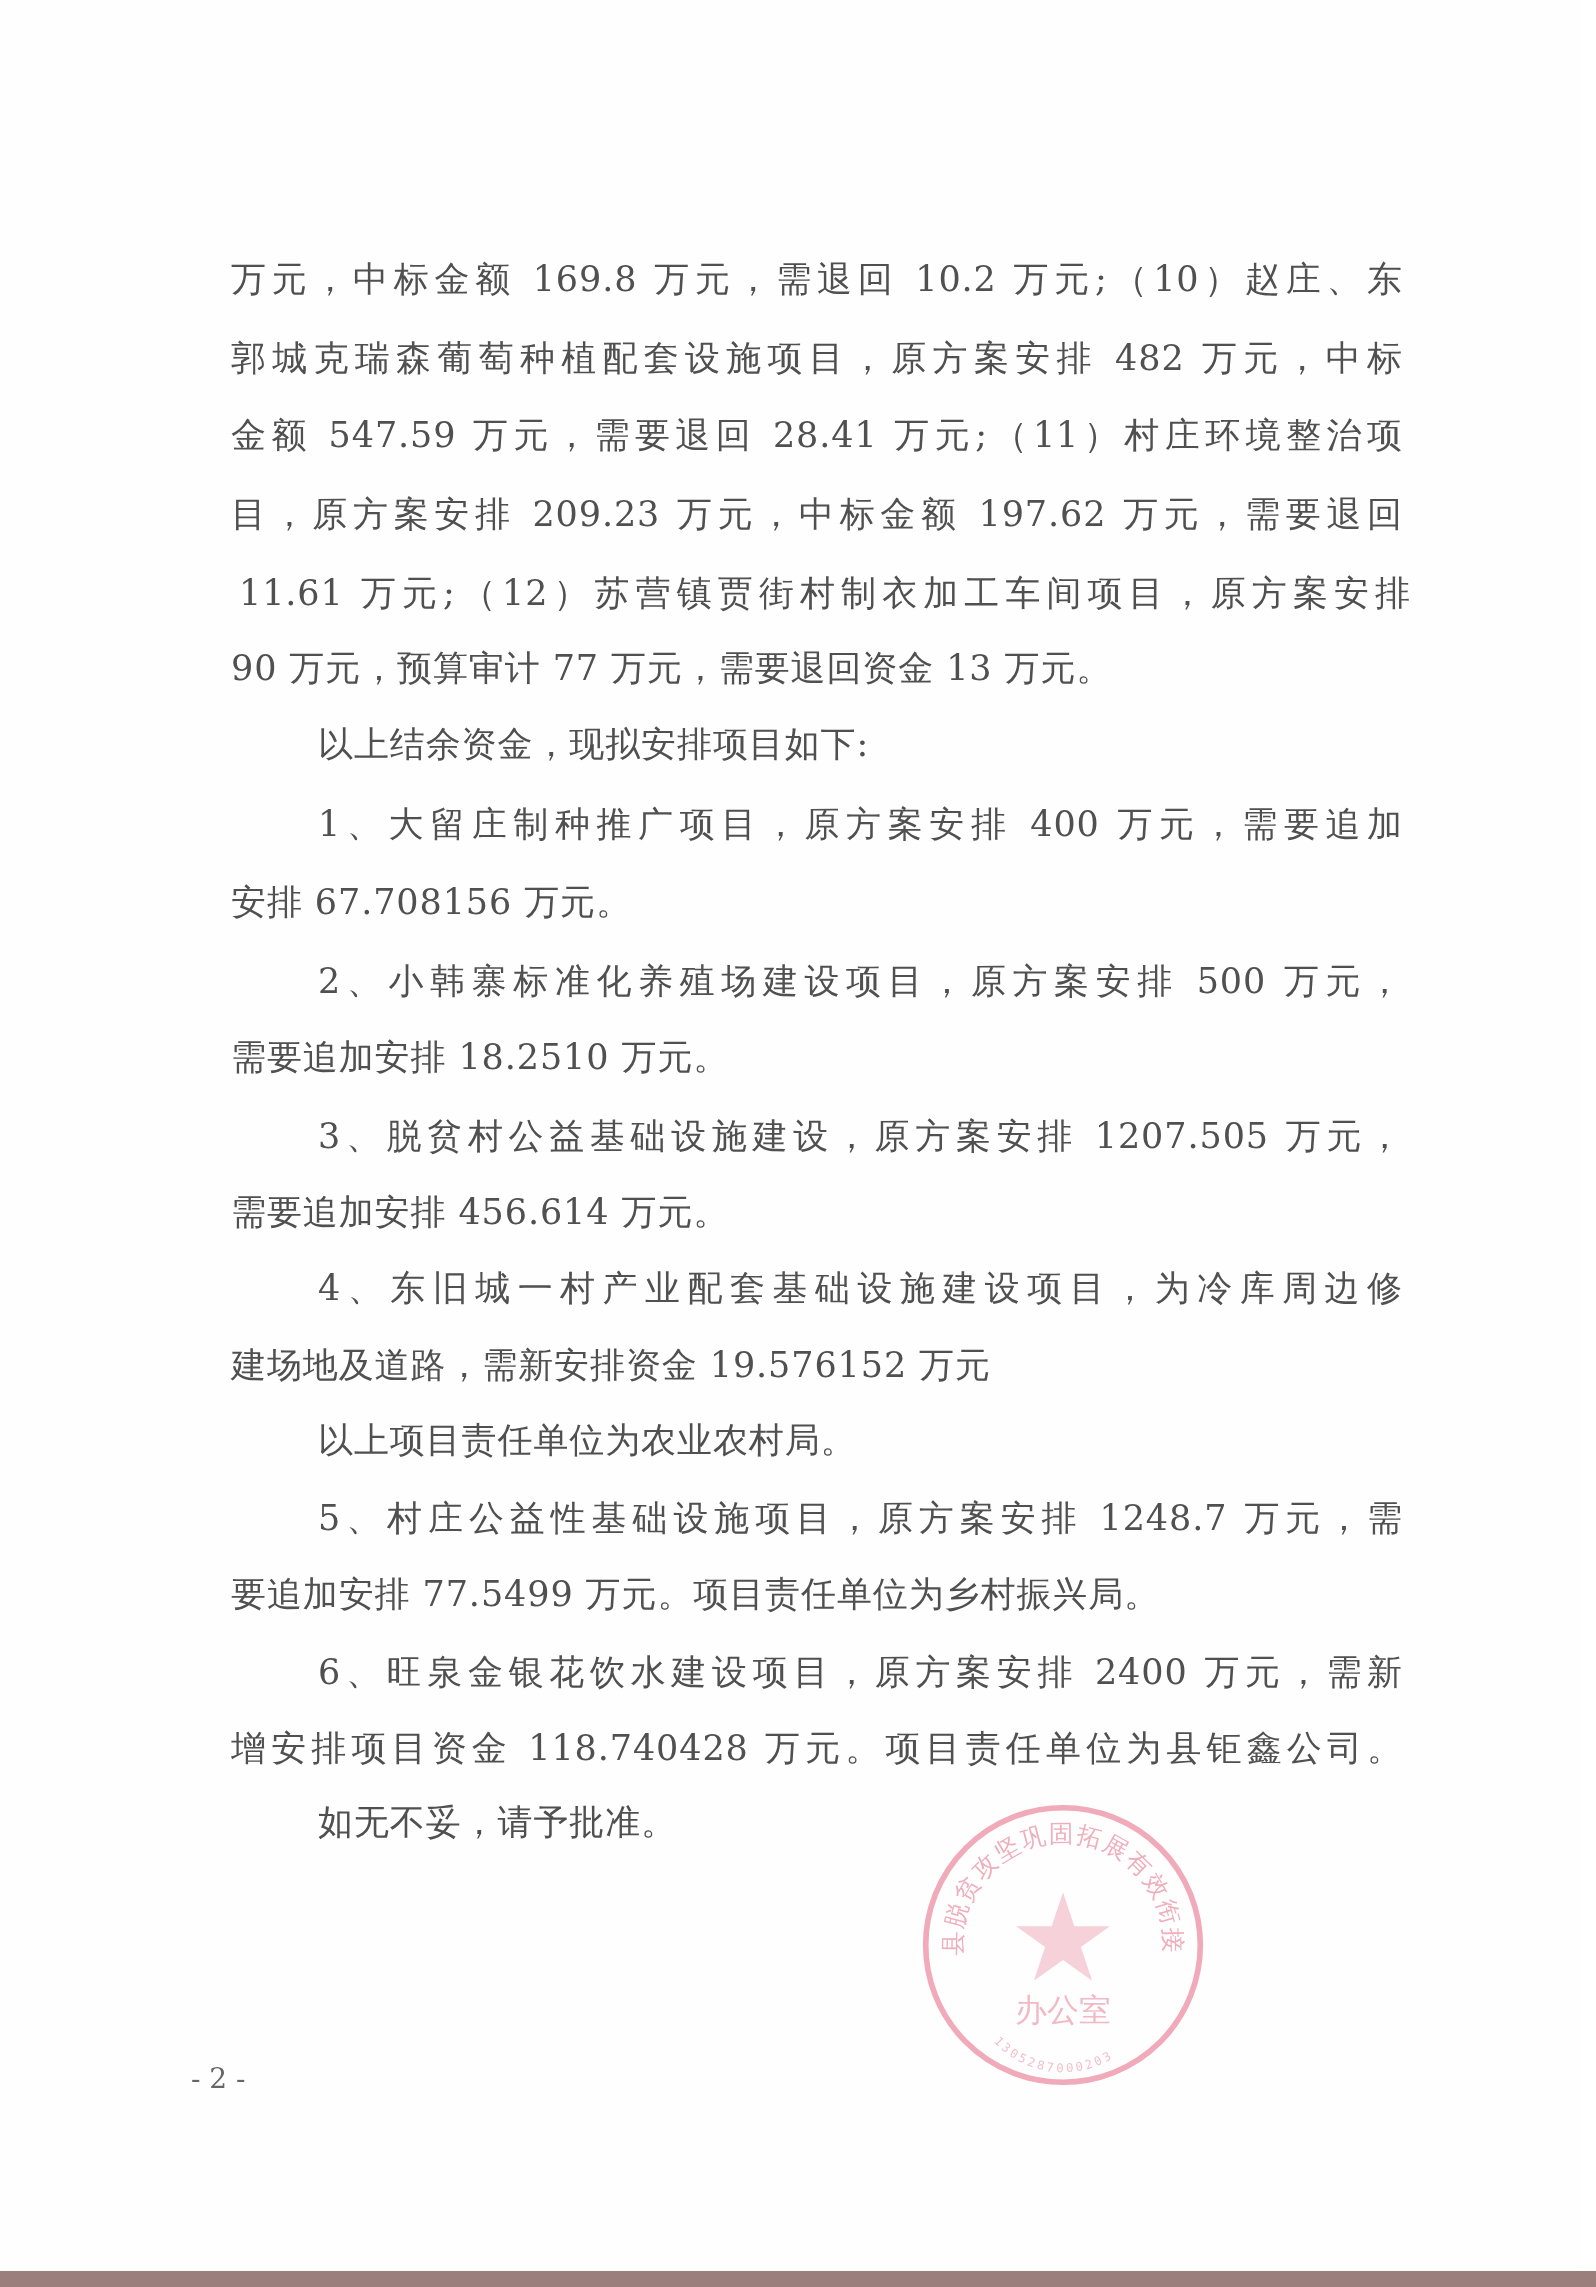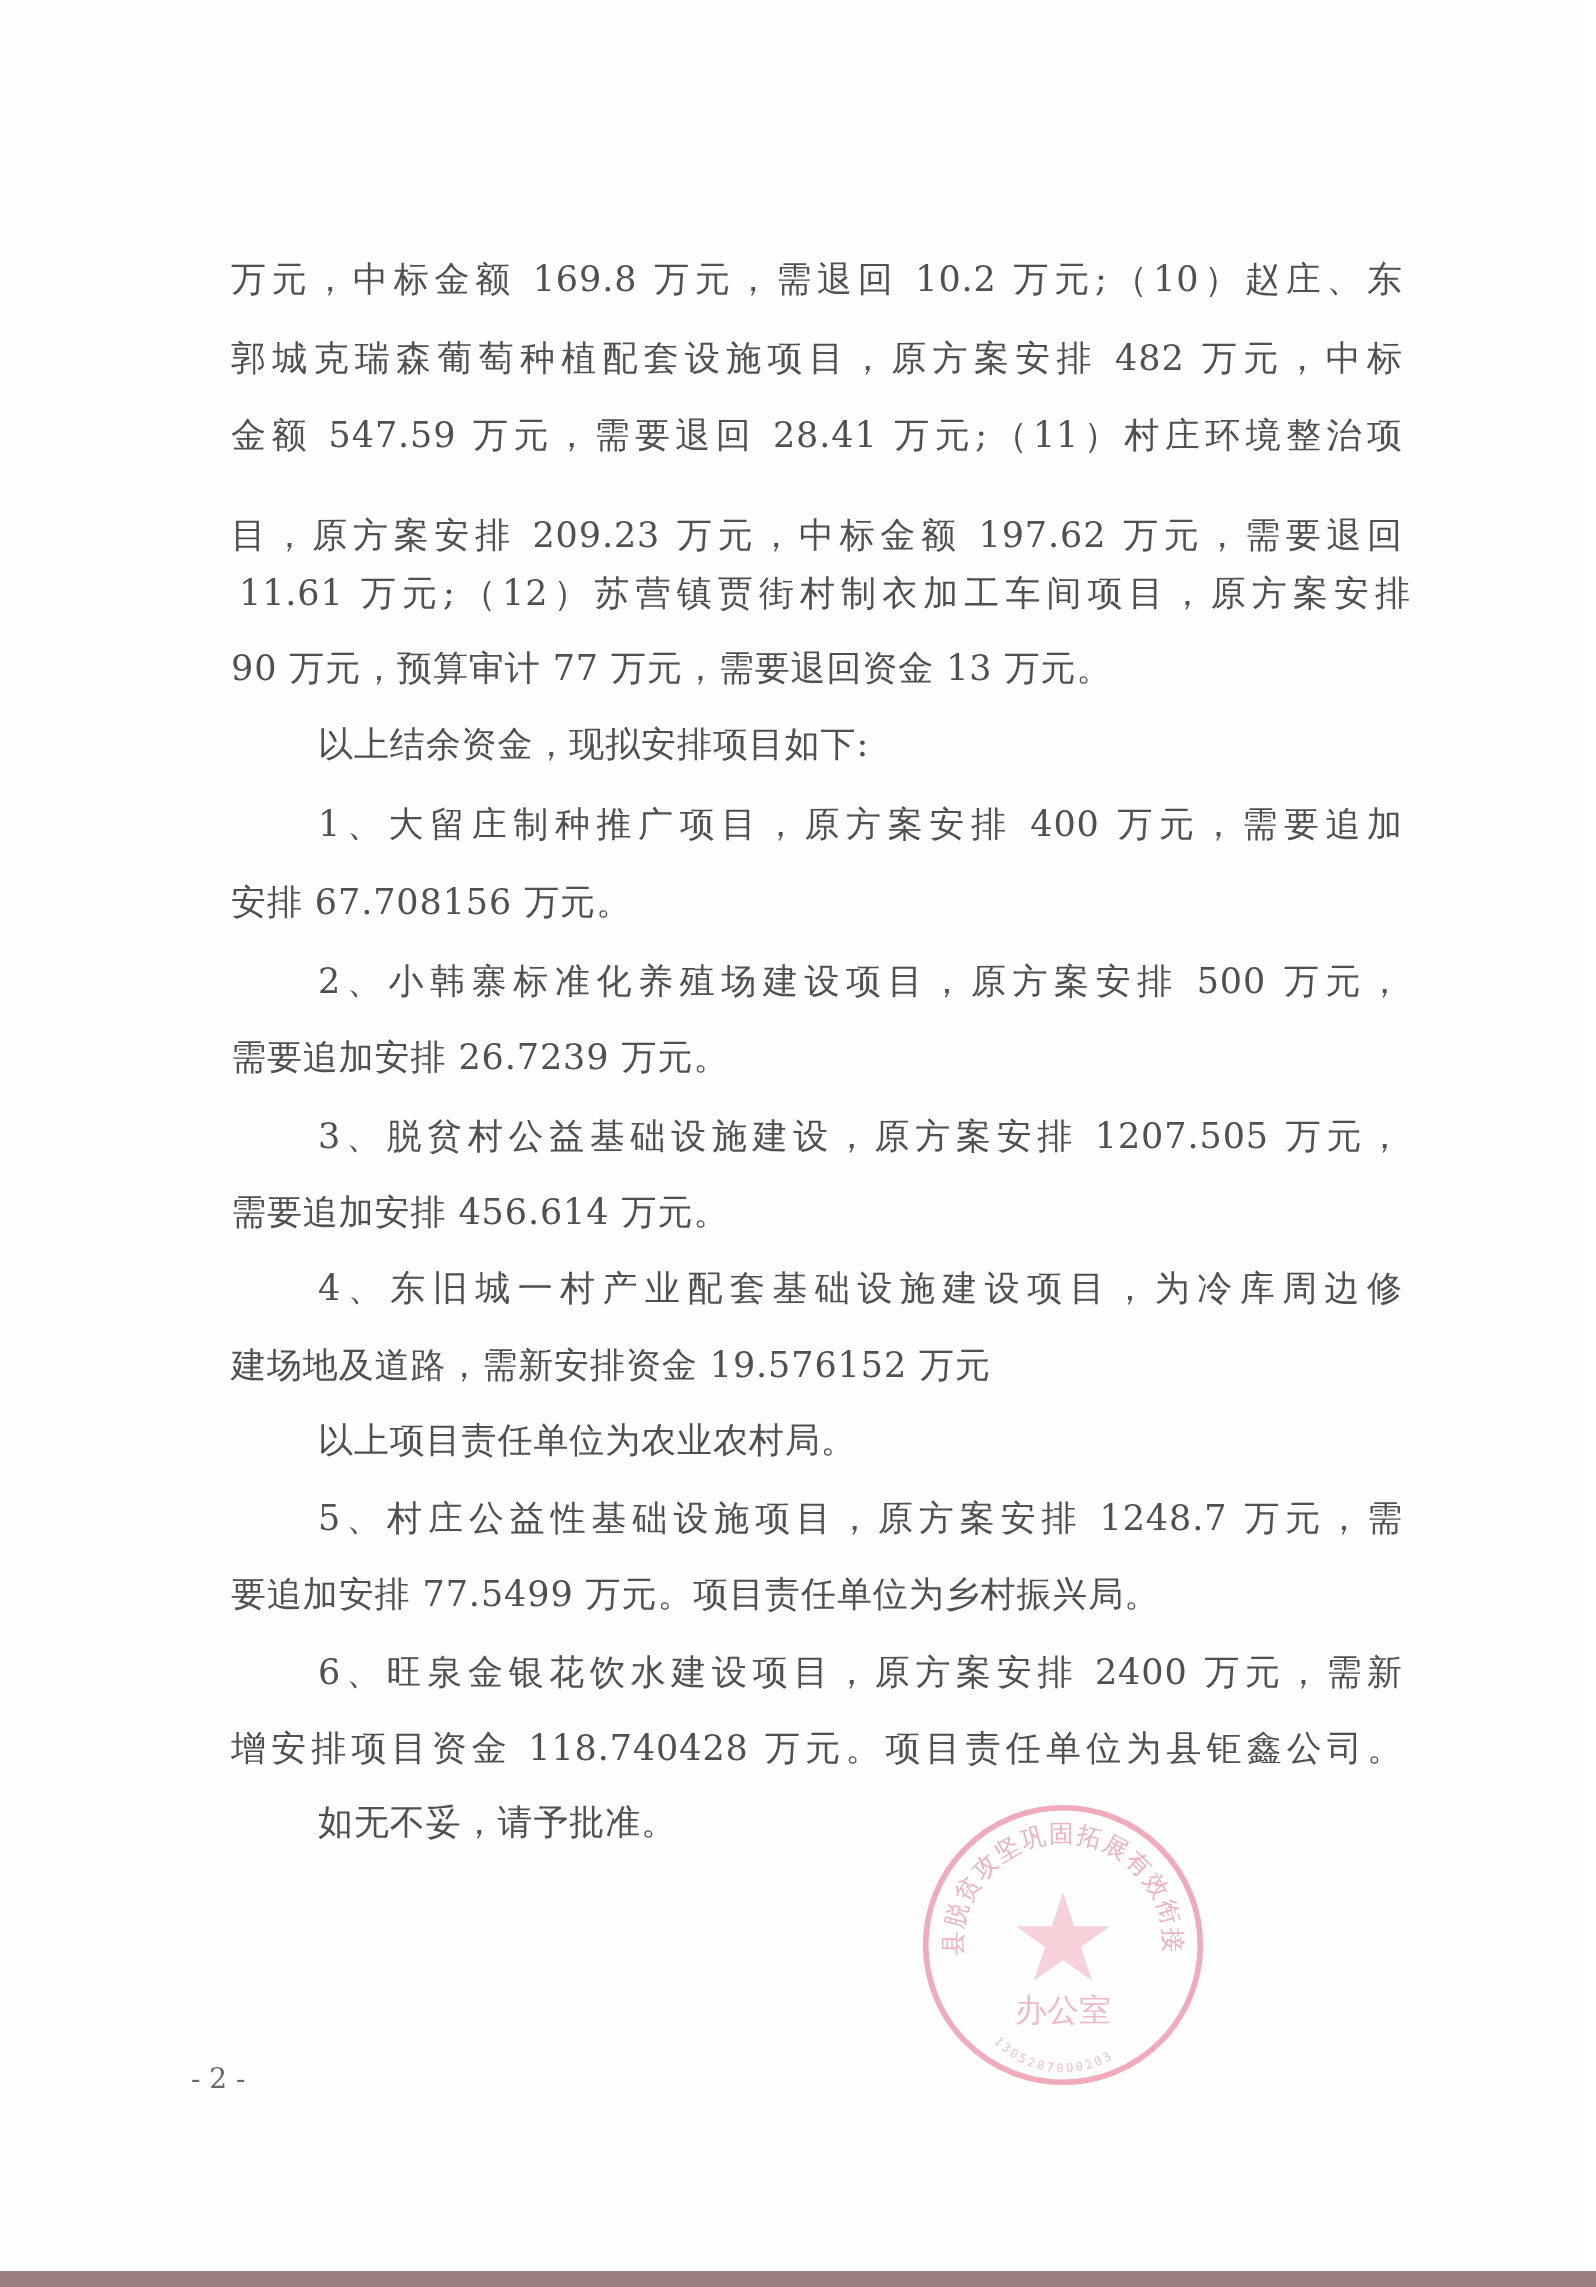--- a/index.html
+++ b/index.html
@@ -83,28 +83,28 @@
   </style>
 </head>
 <body>
 
 <div class="left-edge"></div>
 <div class="page">
   <div id="lines">
       <div class="line" style="top: 251px;">万元，中标金额 169.8 万元，需退回 10.2 万元;（10）赵庄、东</div>
       <div class="line" style="top: 330px;">郭城克瑞森葡萄种植配套设施项目，原方案安排 482 万元，中标</div>
       <div class="line" style="top: 407px;">金额 547.59 万元，需要退回 28.41 万元;（11）村庄环境整治项</div>
-      <div class="line" style="top: 507px;">目，原方案安排 209.23 万元，中标金额 197.62 万元，需要退回</div>
+      <div class="line" style="top: 486px;">目，原方案安排 209.23 万元，中标金额 197.62 万元，需要退回</div>
       <div class="line" style="top: 565px; margin-left: 8px;">11.61 万元;（12）苏营镇贾街村制衣加工车间项目，原方案安排</div>
       <div class="line last" style="top: 640px;">90 万元，预算审计 77 万元，需要退回资金 13 万元。</div>
       <div class="line indent last" style="top: 716px;">以上结余资金，现拟安排项目如下:</div>
       <div class="line indent" style="top: 796px;">1、大留庄制种推广项目，原方案安排 400 万元，需要追加</div>
       <div class="line last" style="top: 874px;">安排 67.708156 万元。</div>
       <div class="line indent" style="top: 953px;">2、小韩寨标准化养殖场建设项目，原方案安排 500 万元，</div>
-      <div class="line last" style="top: 1029px;">需要追加安排 26.7239 万元。</div>
+      <div class="line last" style="top: 1029px;">需要追加安排 18.2510 万元。</div>
       <div class="line indent" style="top: 1108px;">3、脱贫村公益基础设施建设，原方案安排 1207.505 万元，</div>
       <div class="line last" style="top: 1184px;">需要追加安排 456.614 万元。</div>
       <div class="line indent" style="top: 1260px;">4、东旧城一村产业配套基础设施建设项目，为冷库周边修</div>
       <div class="line last" style="top: 1337px;">建场地及道路，需新安排资金 19.576152 万元</div>
       <div class="line indent last" style="top: 1412px;">以上项目责任单位为农业农村局。</div>
       <div class="line indent" style="top: 1490px;">5、村庄公益性基础设施项目，原方案安排 1248.7 万元，需</div>
       <div class="line last" style="top: 1566px;">要追加安排 77.5499 万元。项目责任单位为乡村振兴局。</div>
       <div class="line indent" style="top: 1644px;">6、旺泉金银花饮水建设项目，原方案安排 2400 万元，需新</div>
       <div class="line" style="top: 1720px;">增安排项目资金 118.740428 万元。项目责任单位为县钜鑫公司。</div>
       <div class="line indent last" style="top: 1794px;">如无不妥，请予批准。</div>

